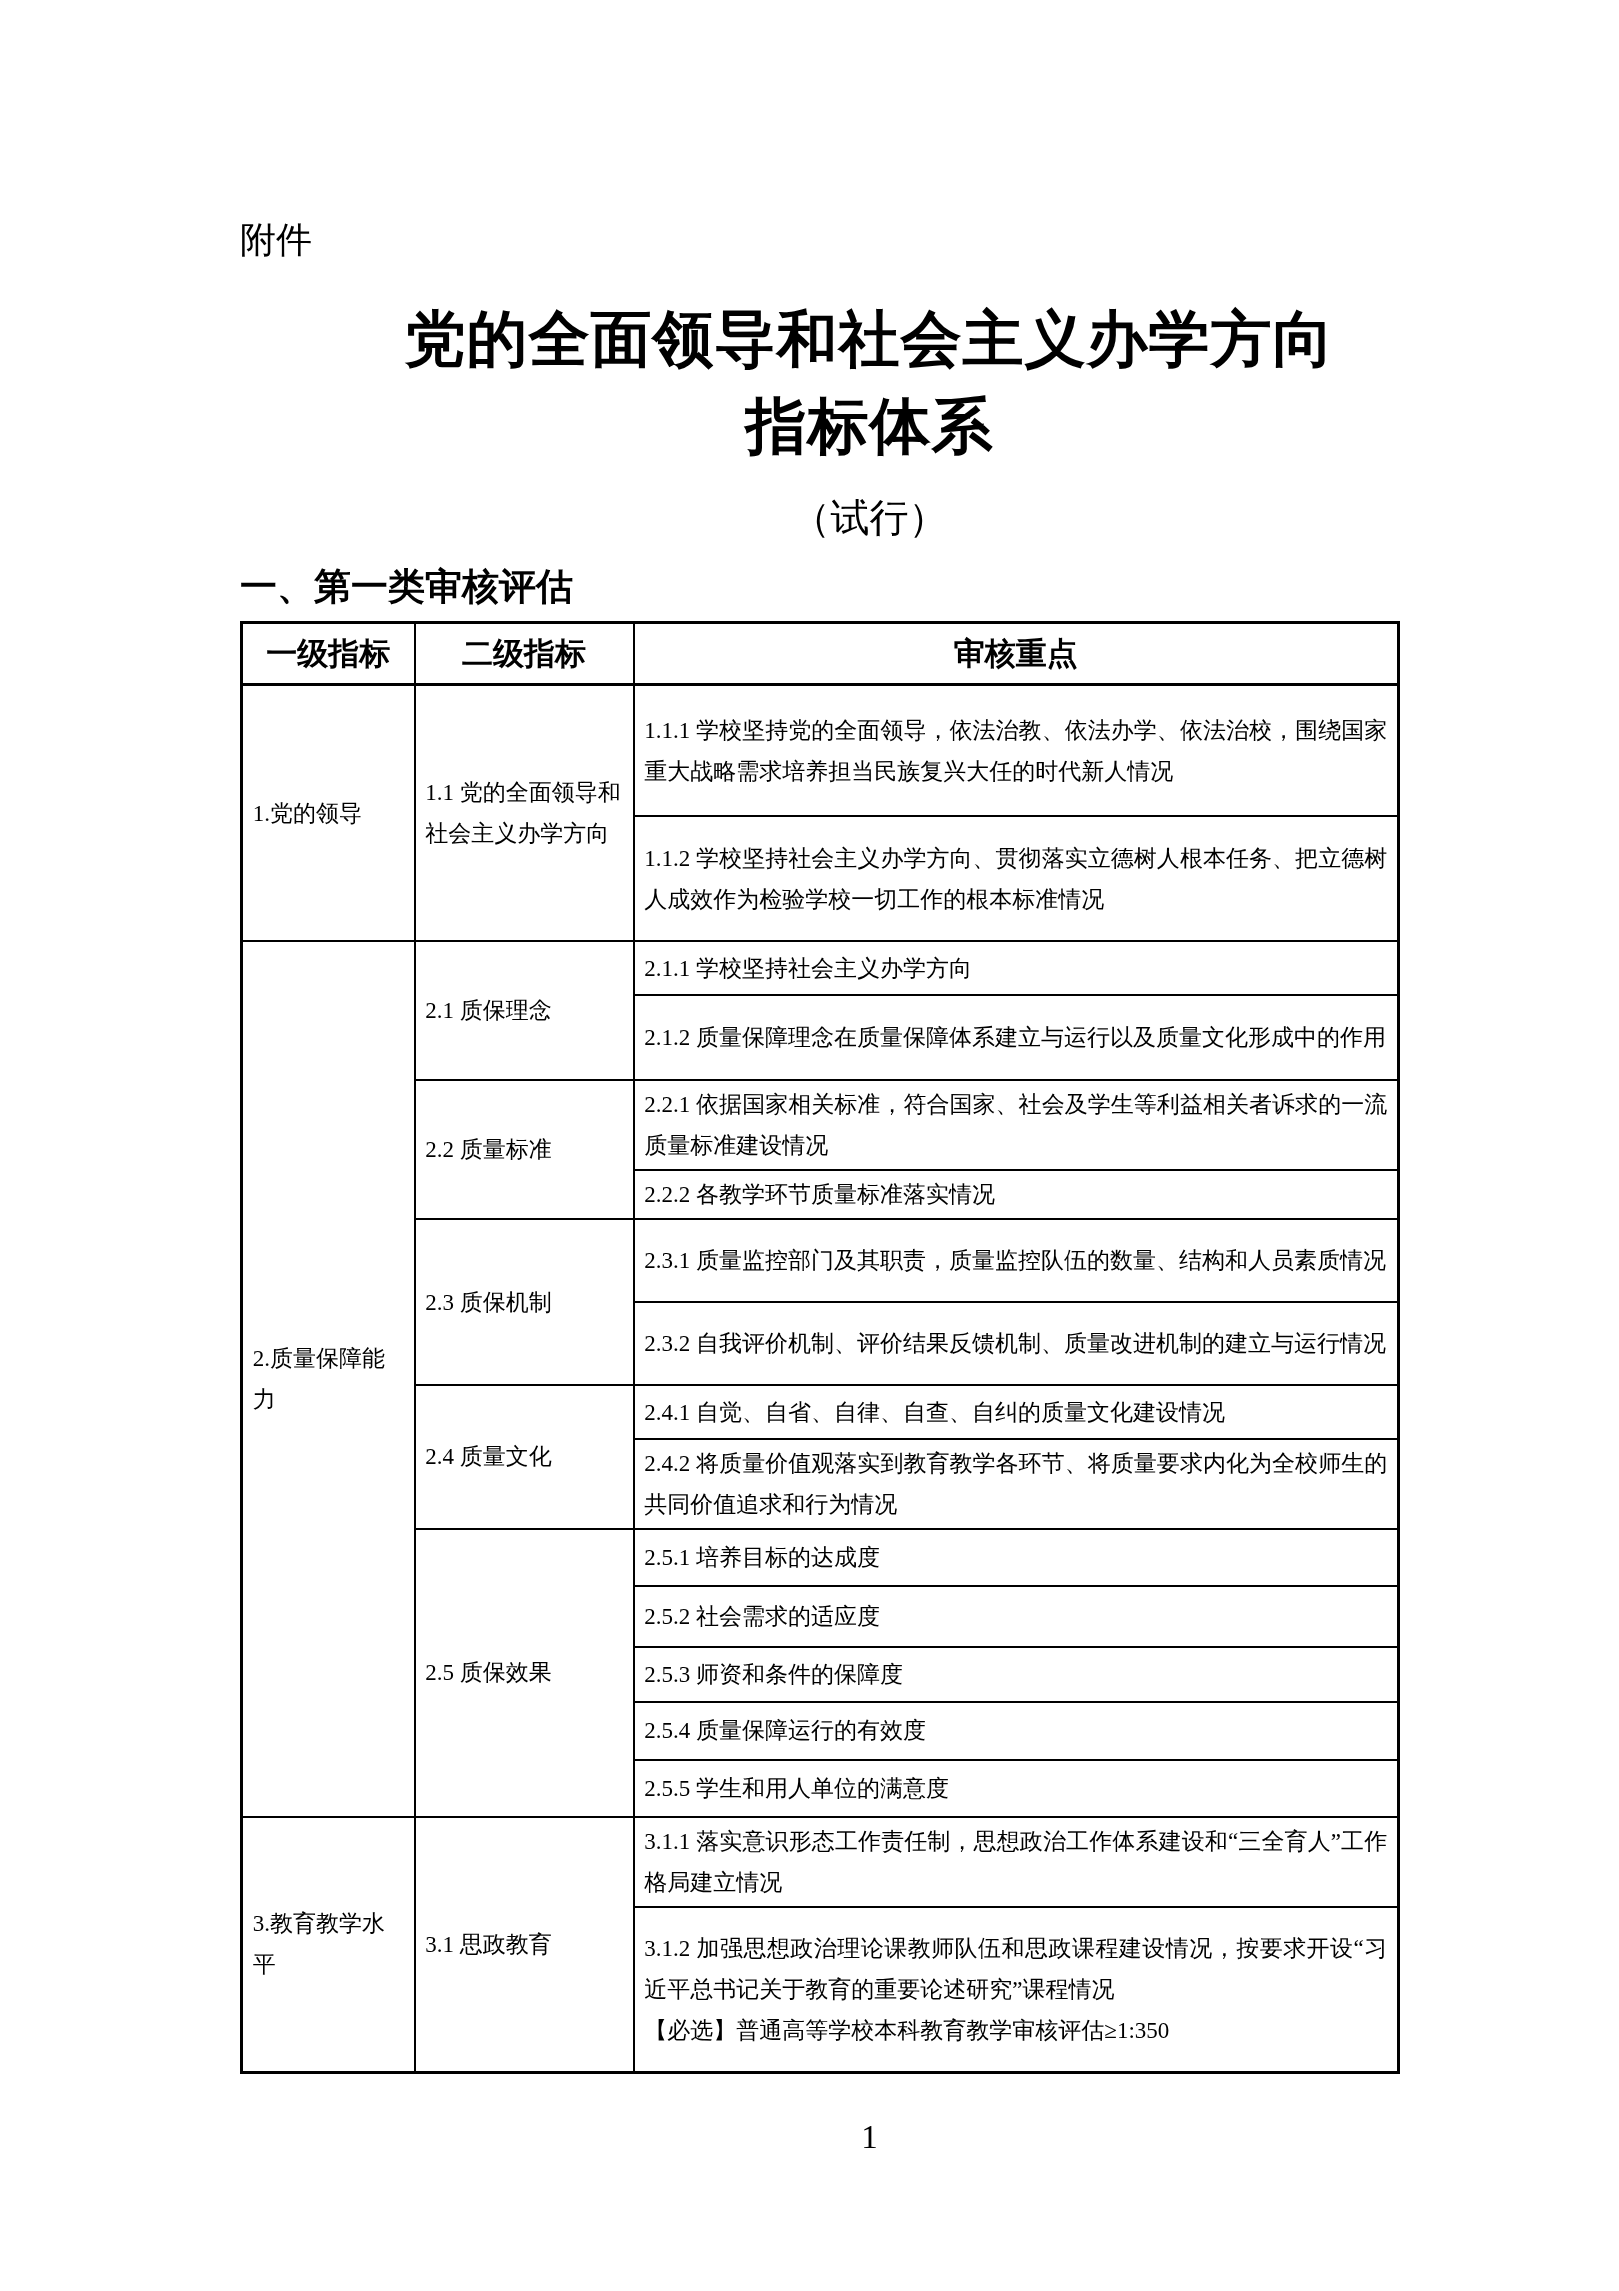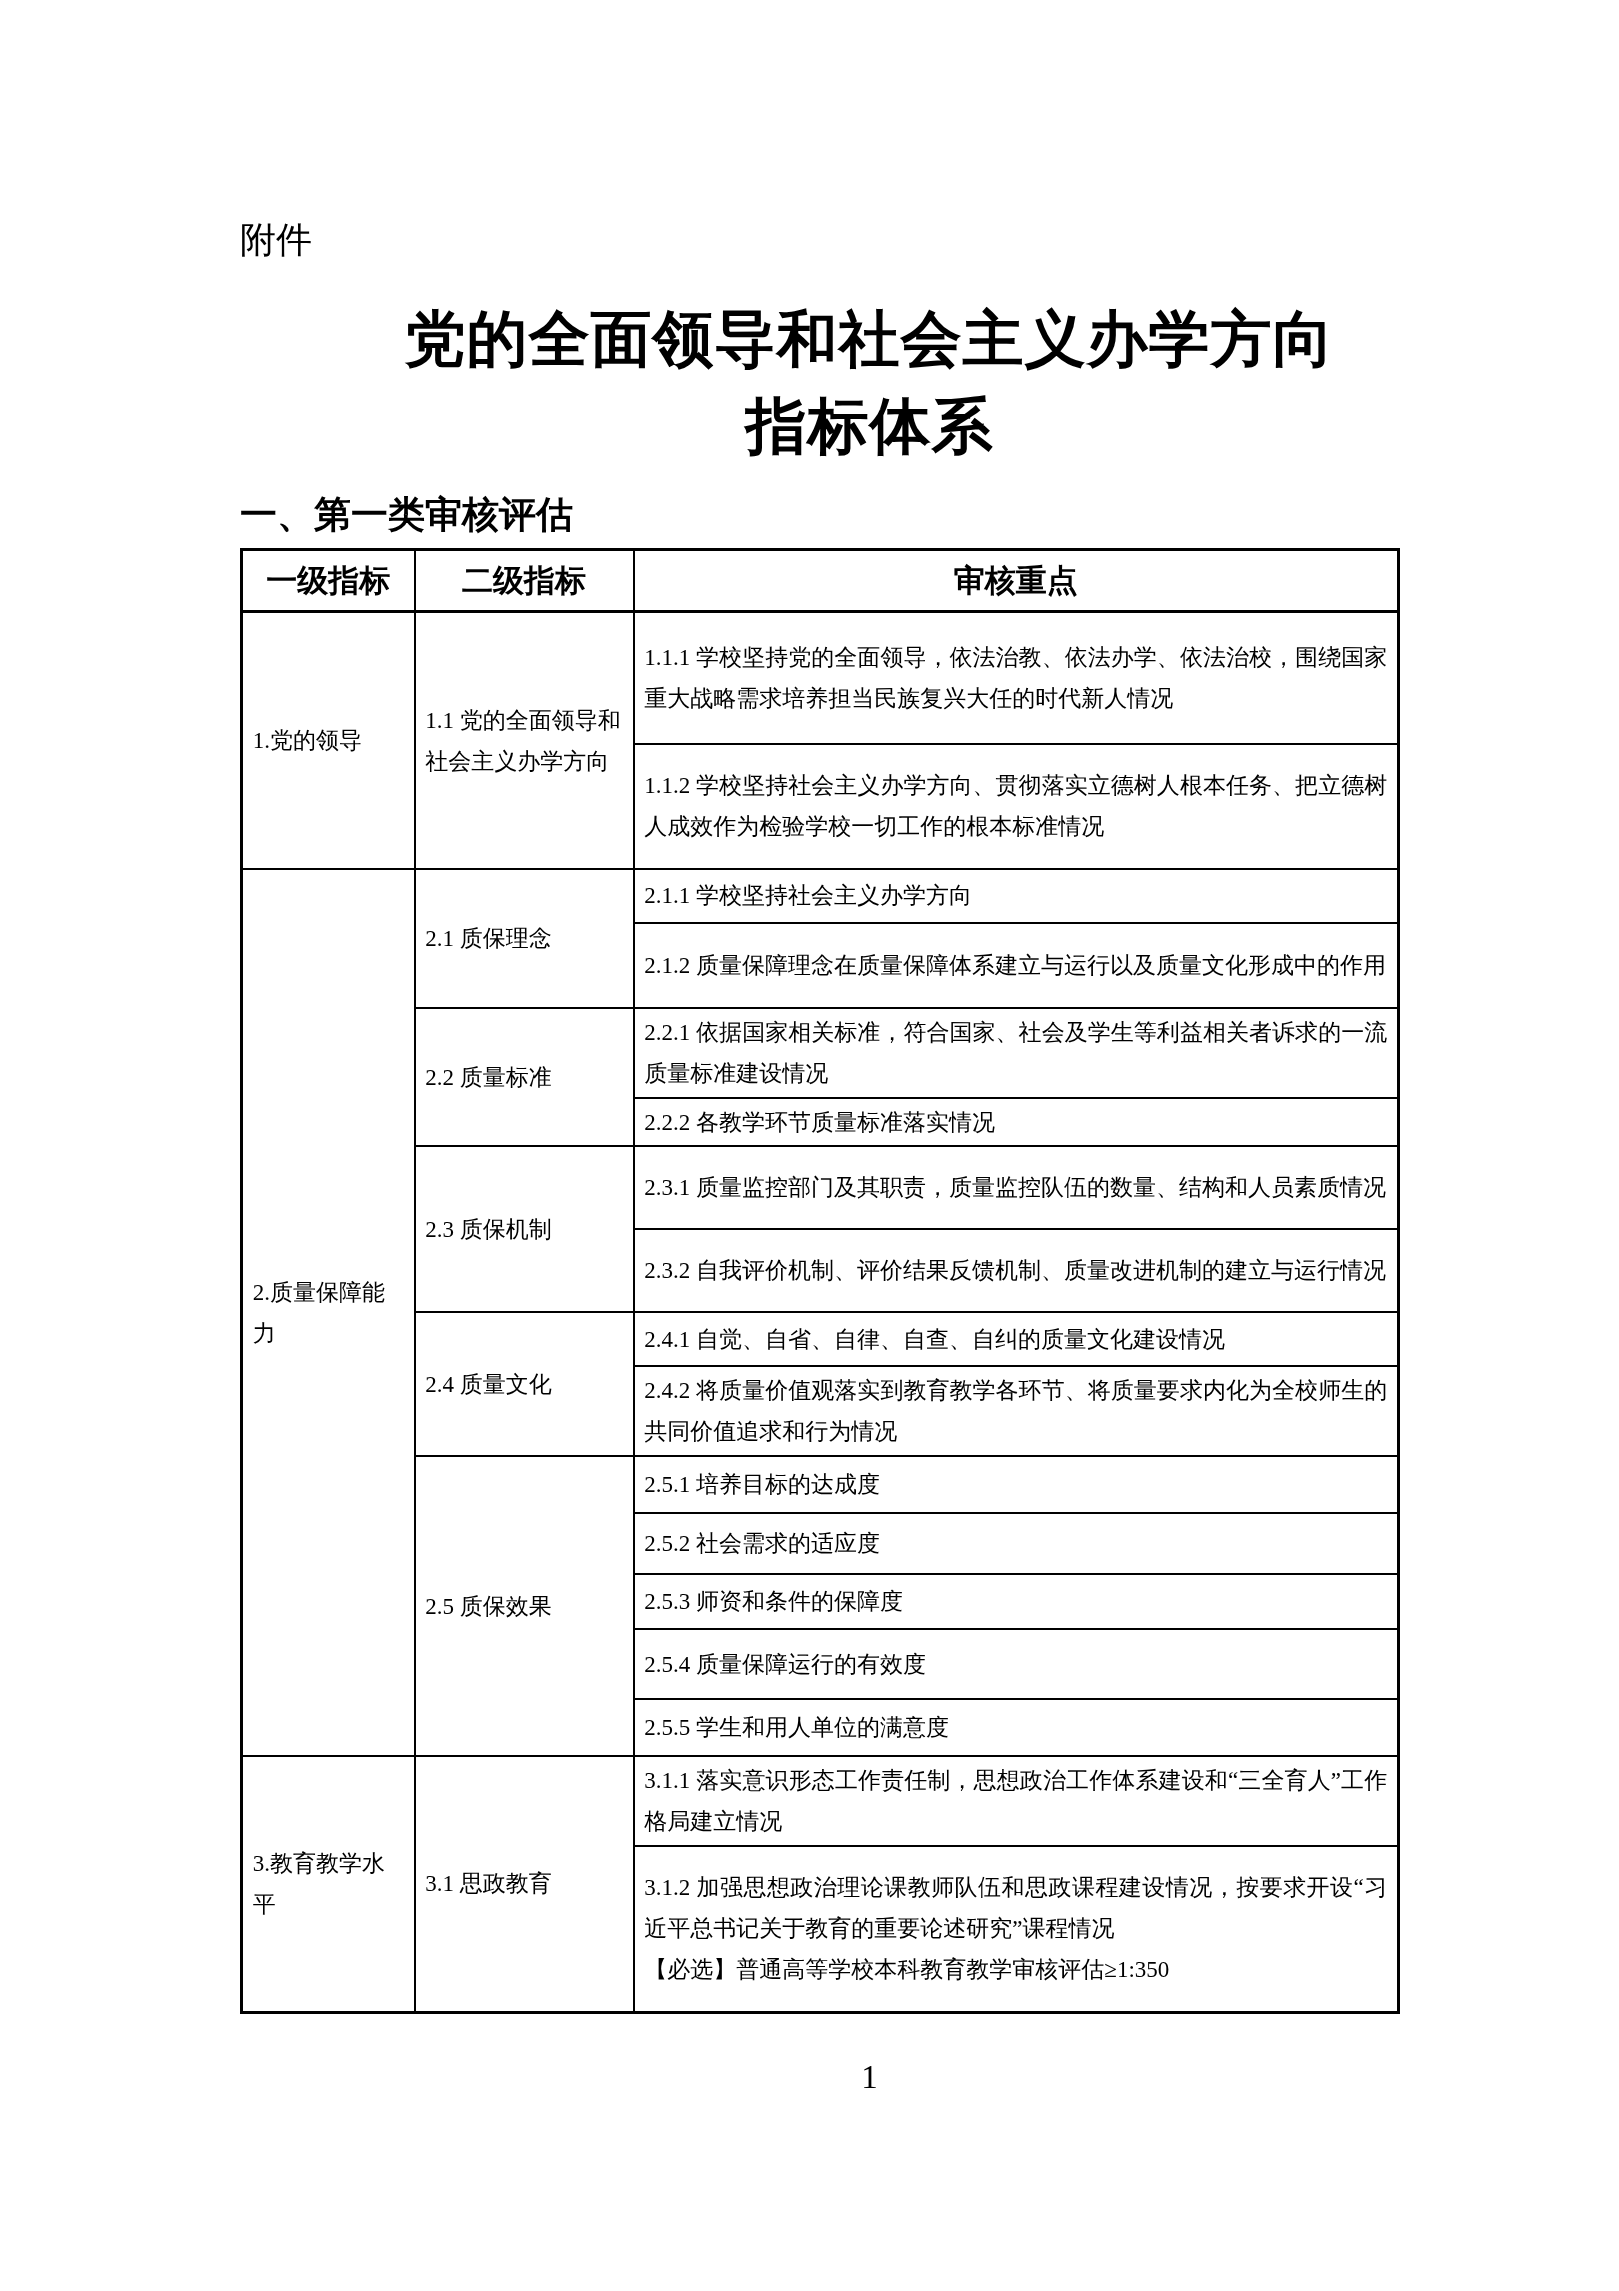--- a/index.html
+++ b/index.html
@@ -89,20 +89,21 @@
 </style>
 </head>
 <body>
 
 <div class="page">
 
   <div class="attachment">附件</div>
 
   <div class="title-line1">党的全面领导和社会主义办学方向</div>
   <div class="title-line2">指标体系</div>
+  <div class="subtitle">（试行）</div>
 
   <div class="section-heading">一、第一类审核评估</div>
 
   <table class="indicators">
     <colgroup>
       <col style="width:173px">
       <col style="width:219px">
       <col style="width:765px">
     </colgroup>
 
@@ -158,21 +159,21 @@
     <tr style="height:57px">
       <td class="c2 gb" rowspan="5">2.5 质保效果</td>
       <td class="c3">2.5.1 培养目标的达成度</td>
     </tr>
     <tr style="height:61px">
       <td class="c3">2.5.2 社会需求的适应度</td>
     </tr>
     <tr style="height:55px">
       <td class="c3">2.5.3 师资和条件的保障度</td>
     </tr>
-    <tr style="height:70px">
+    <tr style="height:58px">
       <td class="c3">2.5.4 质量保障运行的有效度</td>
     </tr>
     <tr style="height:57px">
       <td class="c3 gb">2.5.5 学生和用人单位的满意度</td>
     </tr>
 
     <tr style="height:86px">
       <td class="c1" rowspan="2">3.教育教学水平</td>
       <td class="c2" rowspan="2">3.1 思政教育</td>
       <td class="c3">3.1.1 落实意识形态工作责任制，思想政治工作体系建设和“三全育人”工作格局建立情况</td>

